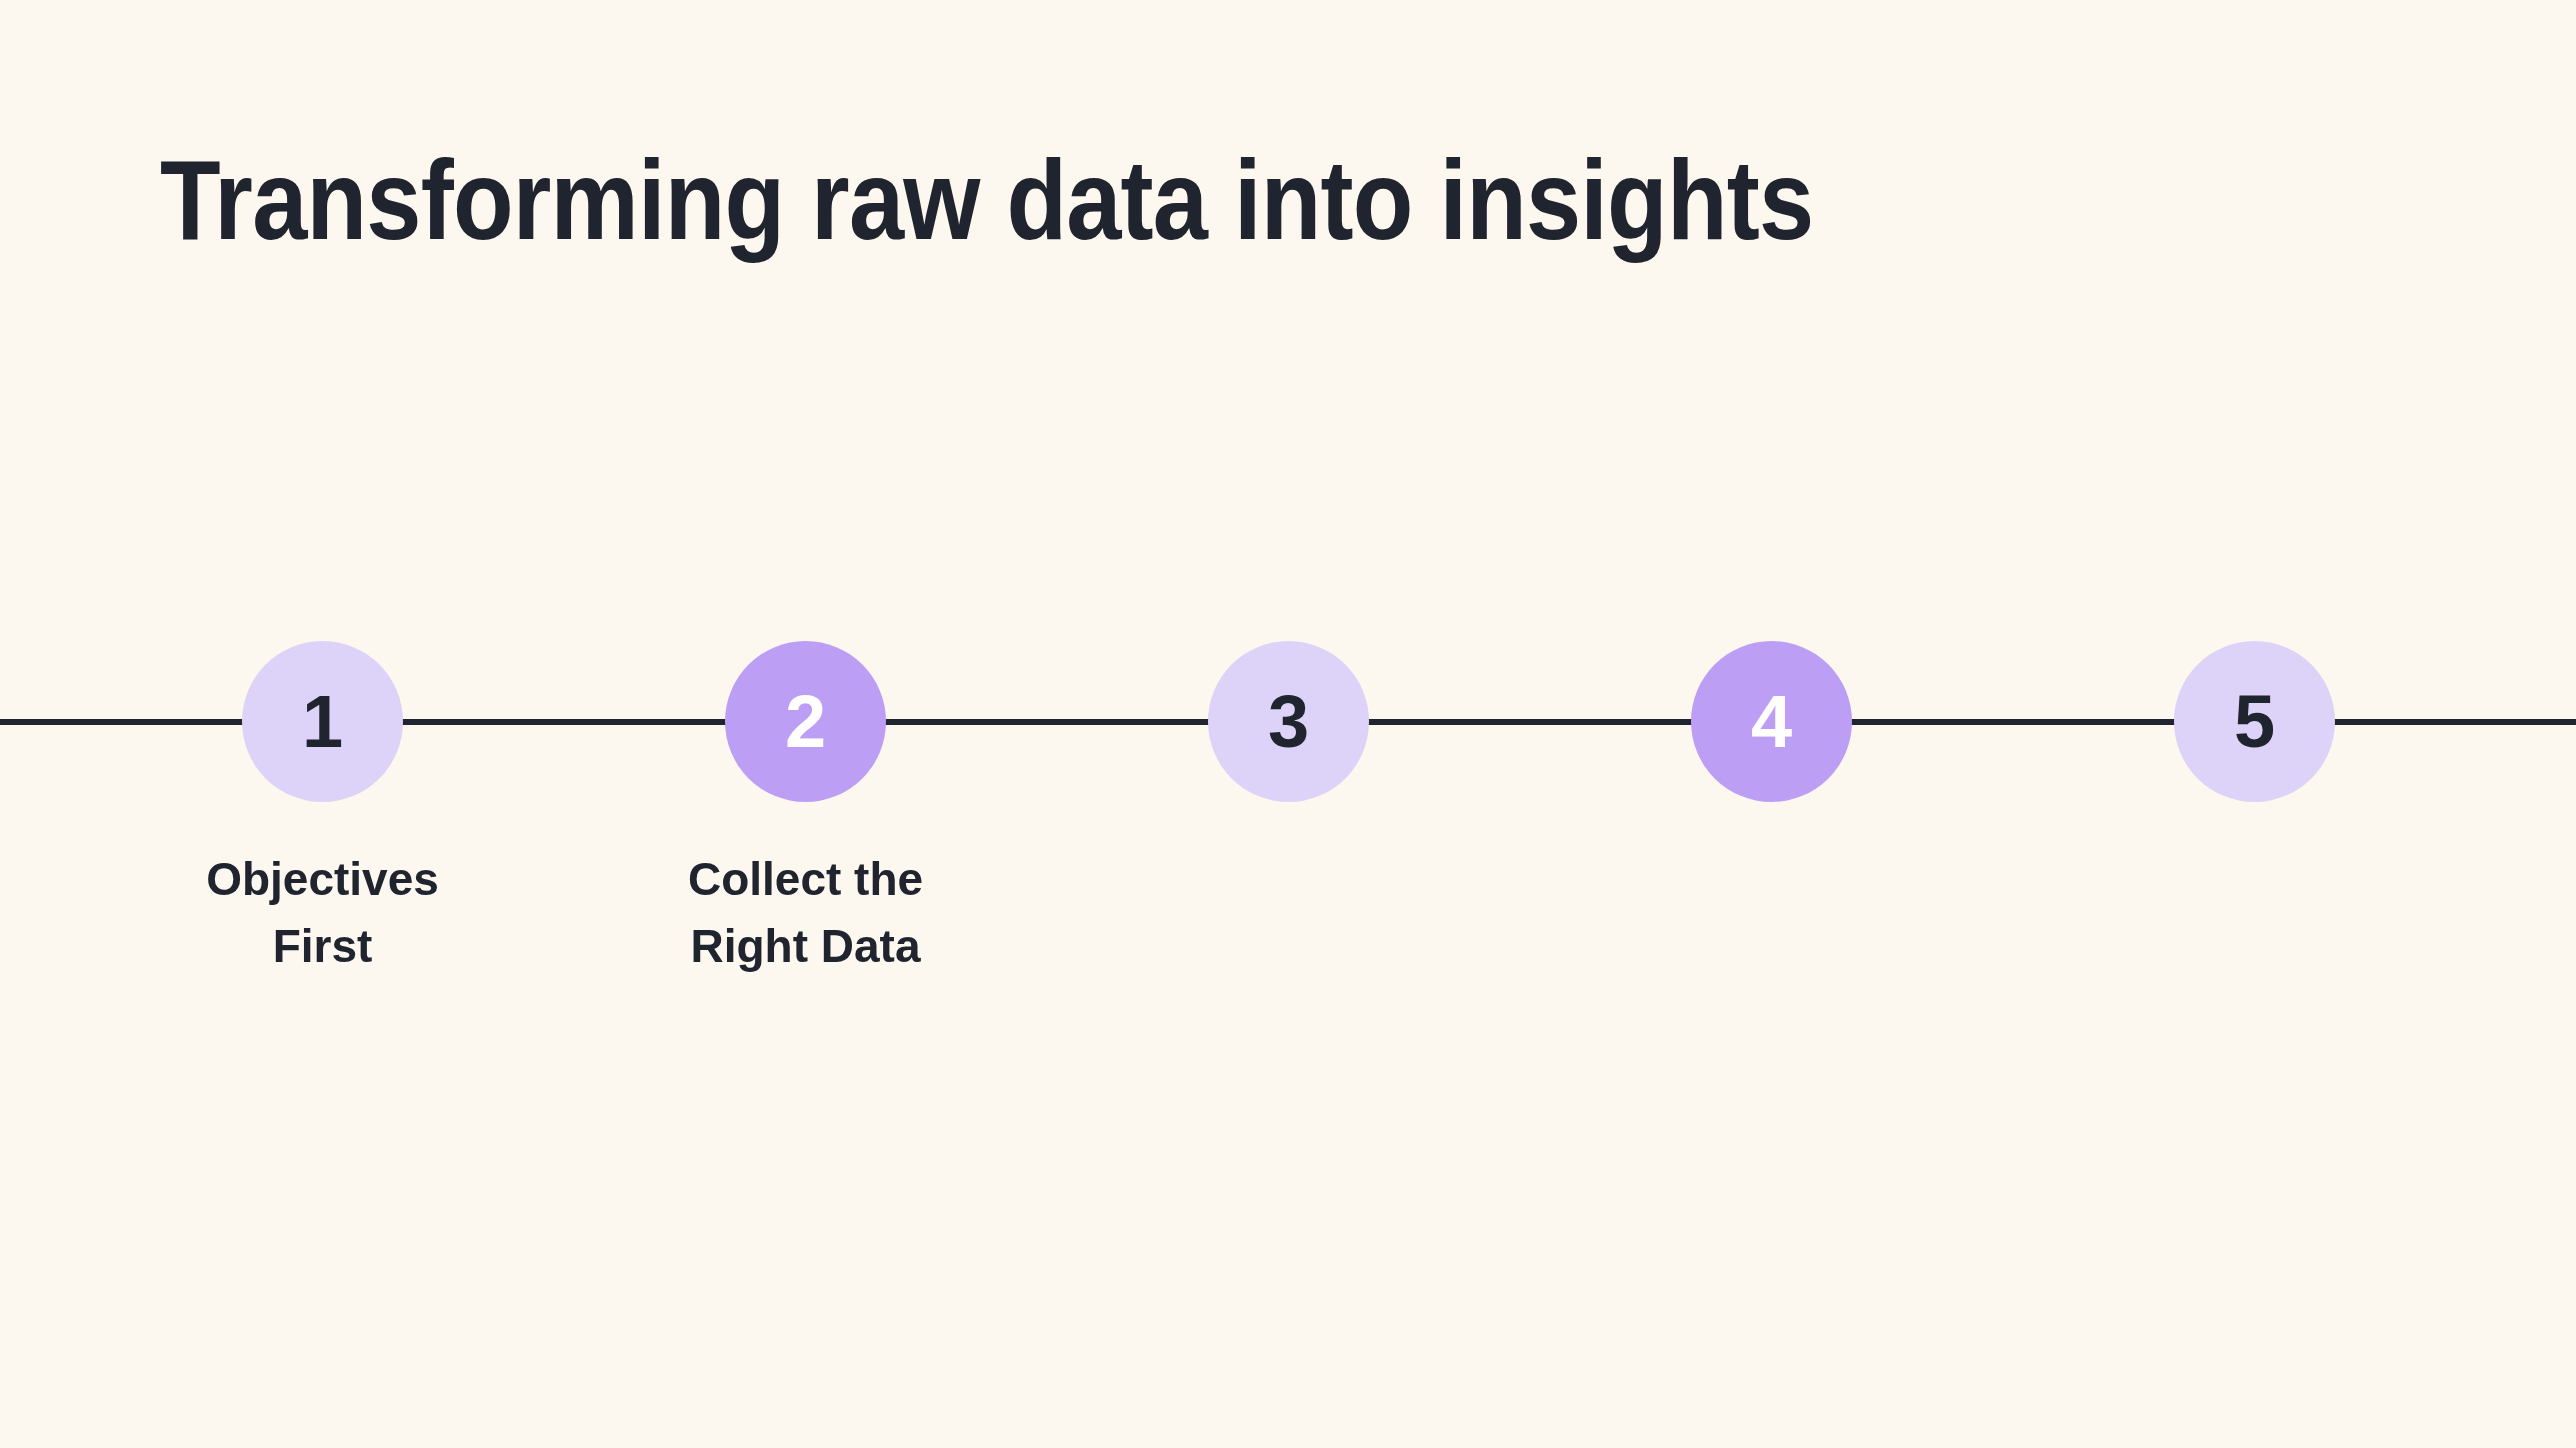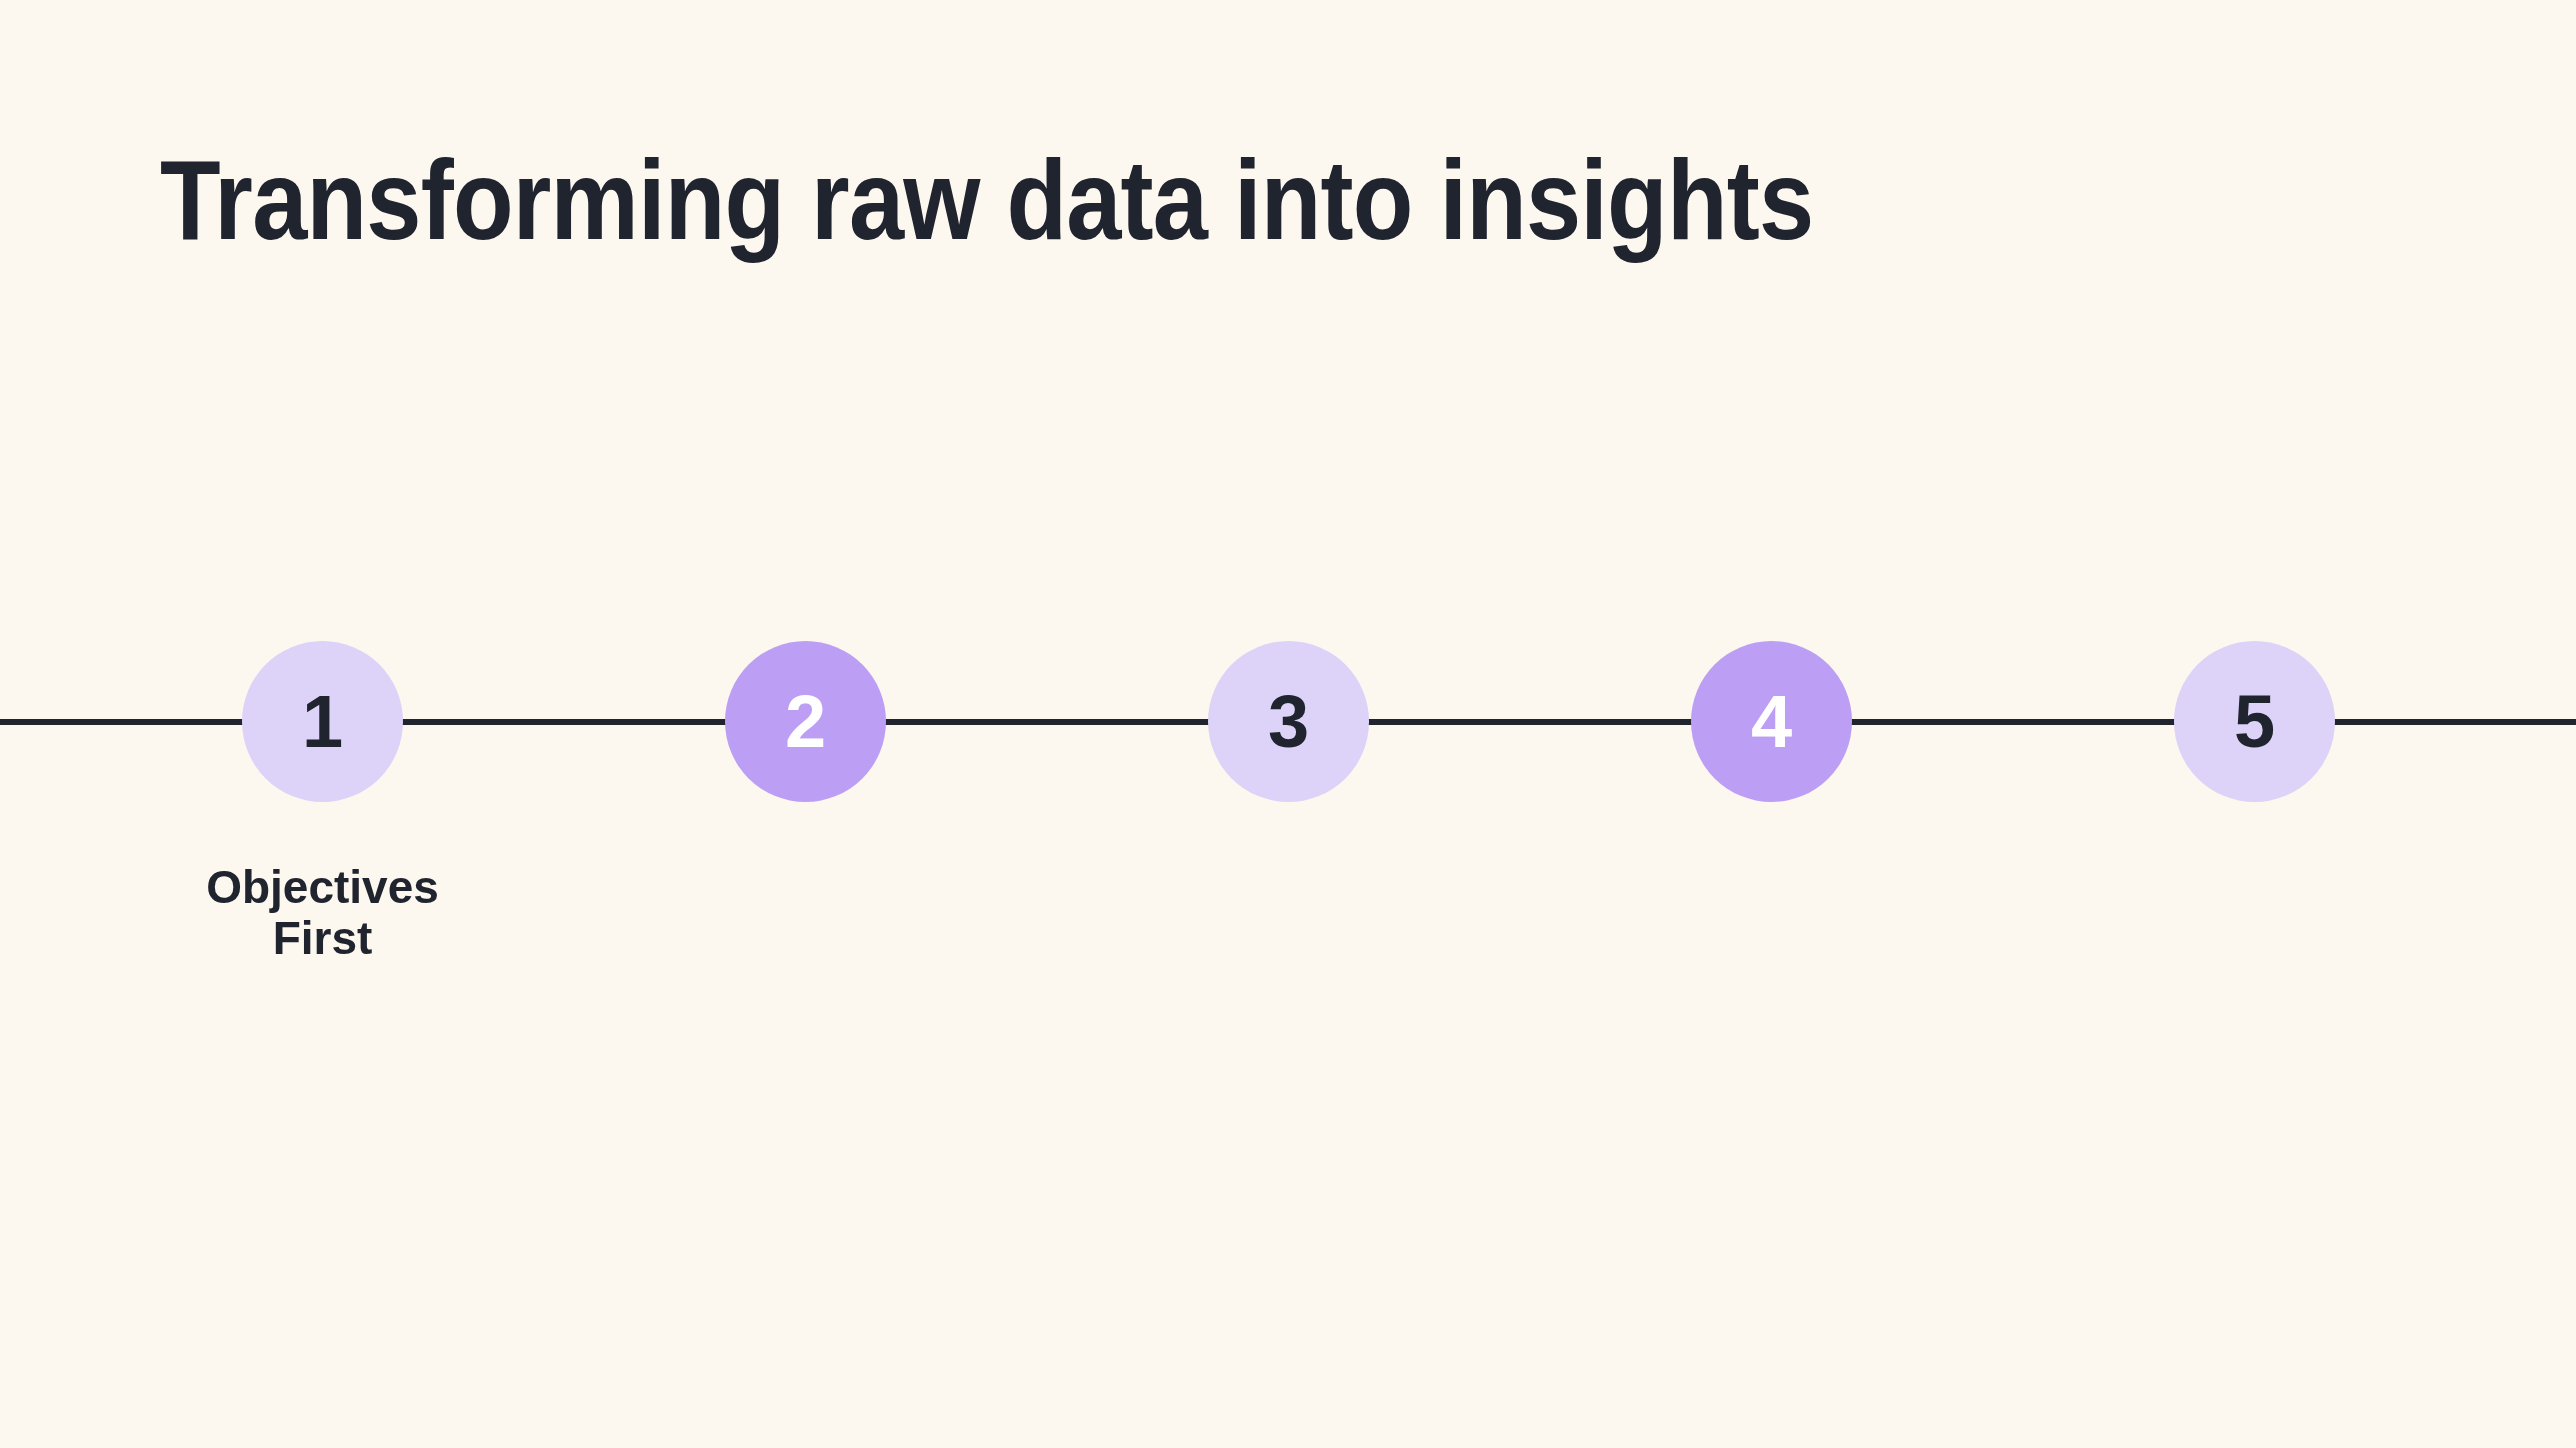--- a/index.html
+++ b/index.html
@@ -68,24 +68,24 @@
 
   .step-number {
     font-size: 74px;
     font-weight: 700;
     line-height: 1;
     color: var(--ink);
   }
   .step.dark .step-number { color: var(--num-on-dark); }
 
   .step-label {
-    margin-top: 60px;
+    margin-top: 44px;
     font-size: 46px;
     font-weight: 700;
-    line-height: 51px;
+    line-height: 67px;
     color: var(--ink);
     text-align: center;
     white-space: pre-line;
   }
 </style>
 </head>
 <body>
 
 <div class="canvas">
   <h1 class="page-title">Transforming raw data into insights</h1>
@@ -97,20 +97,22 @@
     <div class="step-circle">
       <span class="step-number">1</span>
     </div>
     <div class="step-label">Objectives
 First</div>
   </div>
       <div class="step dark" style="--i: 1;">
     <div class="step-circle">
       <span class="step-number">2</span>
     </div>
+    <div class="step-label">Collect the
+Right Data</div>
   </div>
       <div class="step light" style="--i: 2;">
     <div class="step-circle">
       <span class="step-number">3</span>
     </div>
   </div>
       <div class="step dark" style="--i: 3;">
     <div class="step-circle">
       <span class="step-number">4</span>
     </div>

